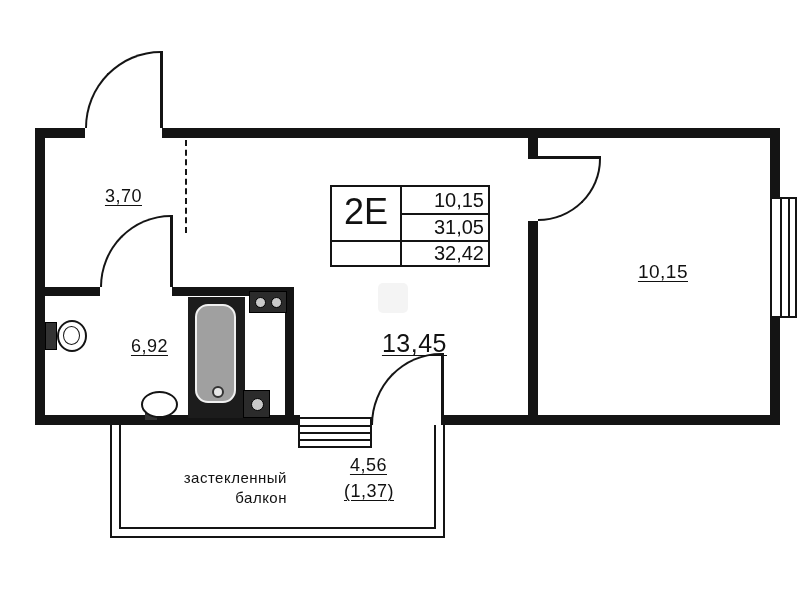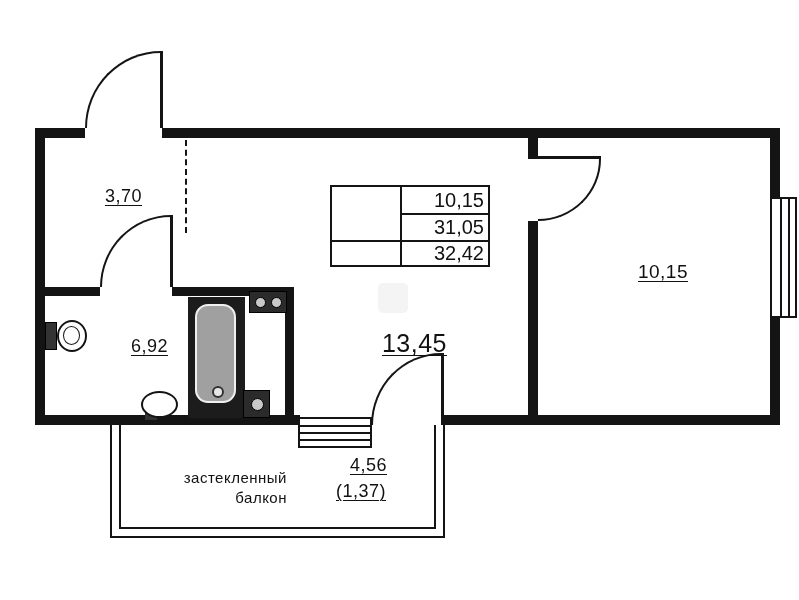--- a/index.html
+++ b/index.html
@@ -70,36 +70,37 @@
   <div class="thin" style="left:298px;top:417px;width:74px;height:31px;">
     <div class="line" style="left:0;top:6px;width:70px;height:2px;"></div>
     <div class="line" style="left:0;top:13px;width:70px;height:2px;"></div>
     <div class="line" style="left:0;top:20px;width:70px;height:2px;"></div>
   </div>
 
   <div class="stamp">
     <div class="v"></div>
     <div class="h1"></div>
     <div class="h2"></div>
+    <div class="unit">2Е</div>
     <div class="val" style="top:2px;">10,15</div>
     <div class="val" style="top:29px;">31,05</div>
     <div class="val" style="top:55px;">32,42</div>
   </div>
 
   <div class="label u" style="left:82px;top:186px;width:60px;">3,70</div>
   <div class="label u" style="left:108px;top:336px;width:60px;">6,92</div>
   <div class="label u" style="left:377px;top:329px;width:70px;font-size:25px;">13,45</div>
   <div class="label u" style="left:618px;top:261px;width:70px;font-size:19px;">10,15</div>
 
   <div class="label" style="left:147px;top:468px;width:140px;font-size:15px;line-height:1.35;">
     <div>застекленный</div>
     <div>балкон</div>
   </div>
   <div class="label u" style="left:327px;top:455px;width:60px;text-decoration:underline;">4,56</div>
-  <div class="label u" style="left:312px;top:481px;width:74px;">(1,37)</div>
+  <div class="label u" style="left:320px;top:481px;width:74px;">(1,37)</div>
 
   <div class="fix" style="left:45px;top:322px;width:12px;height:28px;background:#333;border:1px solid #000;"></div>
   <div class="fix" style="left:57px;top:320px;width:30px;height:32px;border:2.5px solid #141414;border-radius:50%;background:#fff;">
     <div class="fix" style="left:4px;top:4px;width:17px;height:19px;border:1.5px solid #141414;border-radius:50%;"></div>
   </div>
 
   <div class="fix" style="left:145px;top:412px;width:12px;height:8px;background:#333;"></div>
   <div class="fix" style="left:141px;top:391px;width:37px;height:27px;border:2.5px solid #141414;border-radius:50%;background:#fff;"></div>
 
   <div class="fix" style="left:188px;top:297px;width:57px;height:121px;background:#1c1c1c;">

